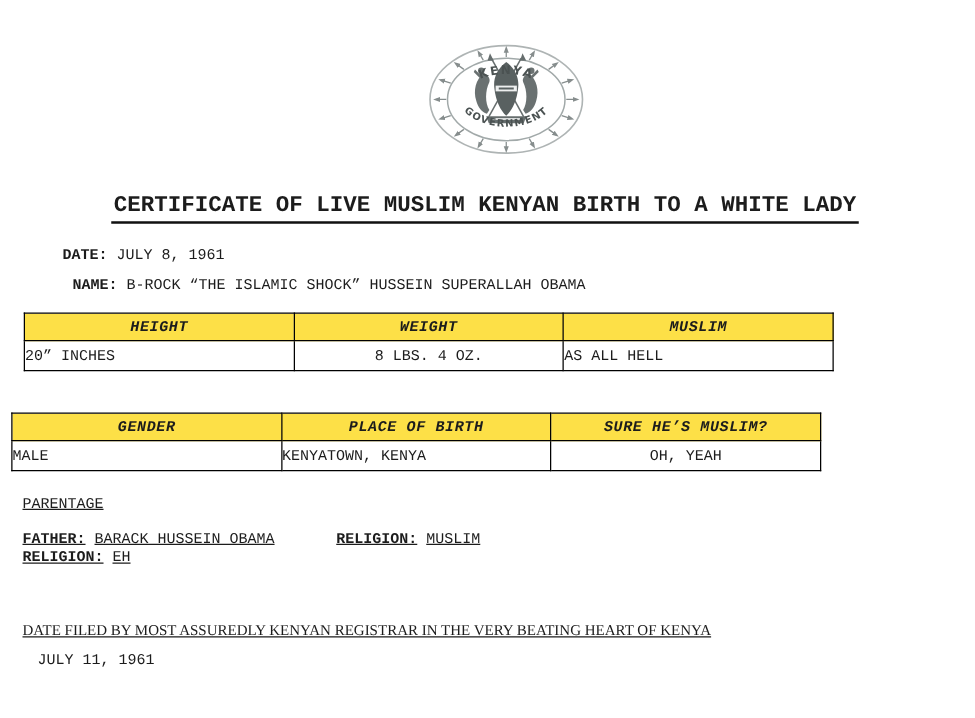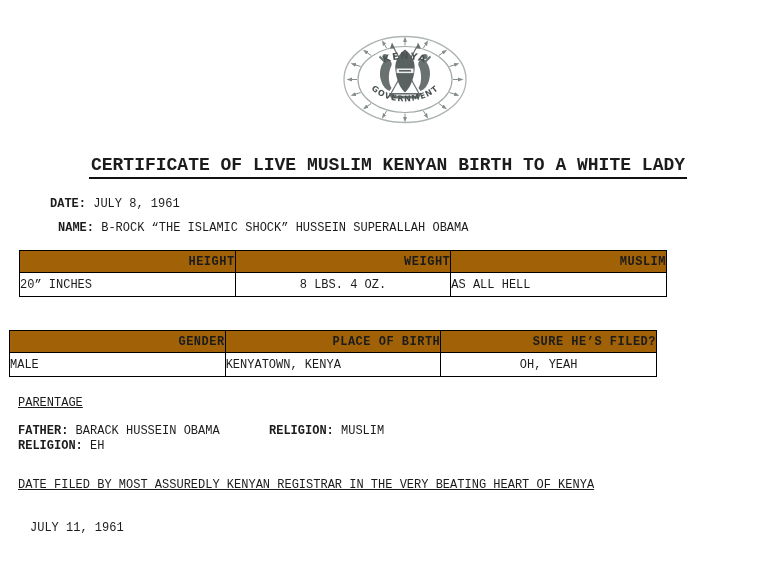--- a/index.html
+++ b/index.html
@@ -28,38 +28,38 @@
 
   
   table.cert{
     border-collapse:collapse;table-layout:fixed;width:648px;
     font-size:12px;
   }
   #table1{left:19px;top:250px;}
   #table2{left:9px;top:330px;}
   table.cert,table.cert td,table.cert th{border:1.5px solid #000;}
   table.cert th{
-    background:#a16207;font-weight:bold;height:21px;text-align:right;
-    padding:0;letter-spacing:.5px;
+    background:#fde047;font-weight:bold;height:21px;text-align:center;
+    padding:0;letter-spacing:.5px;font-style:italic;
   }
   table.cert td{height:23px;padding:0;}
   td.pad14{padding-left:14px;}
   td.pad26{padding-left:26px;}
   td.pad13{padding-left:13px;}
   td.pad52{padding-left:52px;}
   td.ctr{text-align:center;}
 
   
   #parentage-heading{left:18px;top:397px;text-decoration:underline;}
   #parentage-rows{left:18px;top:424px;}
   .p-row{display:grid;grid-template-columns:251px 147px auto;height:15px;}
-  .p-row .line{line-height:15px;}
+  .p-row .line{line-height:15px;text-decoration:underline;}
 
   
-  #filed-heading{left:18px;top:479px;text-decoration:underline;}
+  #filed-heading{left:18px;top:498px;text-decoration:underline;font-family:Liberation Serif, serif;}
   #filed-date{left:30px;top:522px;}
 </style>
 </head>
 <body>
 
 <svg id="seal" class="abs" viewBox="0 0 130 95" aria-hidden="true">
   <defs>
     <marker id="ah" markerWidth="7" markerHeight="7" refX="3" refY="3" orient="auto">
       <path d="M0,1 L5.5,3 L0,5 Z" fill="#7c8484"></path>
     </marker>
@@ -146,21 +146,21 @@
     <td class="pad26">AS ALL HELL</td>
   </tr>
 </tbody>
   </table>
 
 <table id="table2" class="abs cert">
   <tbody>
       <tr>
     <th>GENDER</th>
     <th>PLACE OF BIRTH</th>
-    <th>SURE HE’S FILED?</th>
+    <th>SURE HE’S MUSLIM?</th>
   </tr>
   <tr>
     <td class="pad52">MALE</td>
     <td class="pad13">KENYATOWN, KENYA</td>
     <td class="ctr">OH, YEAH</td>
   </tr>
 </tbody>
   </table>
 
 <div id="parentage-heading" class="abs line">PARENTAGE</div>

